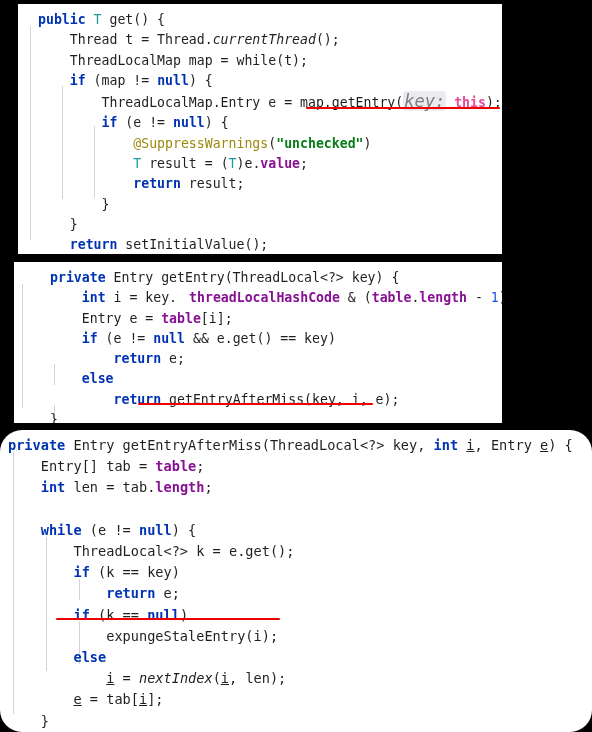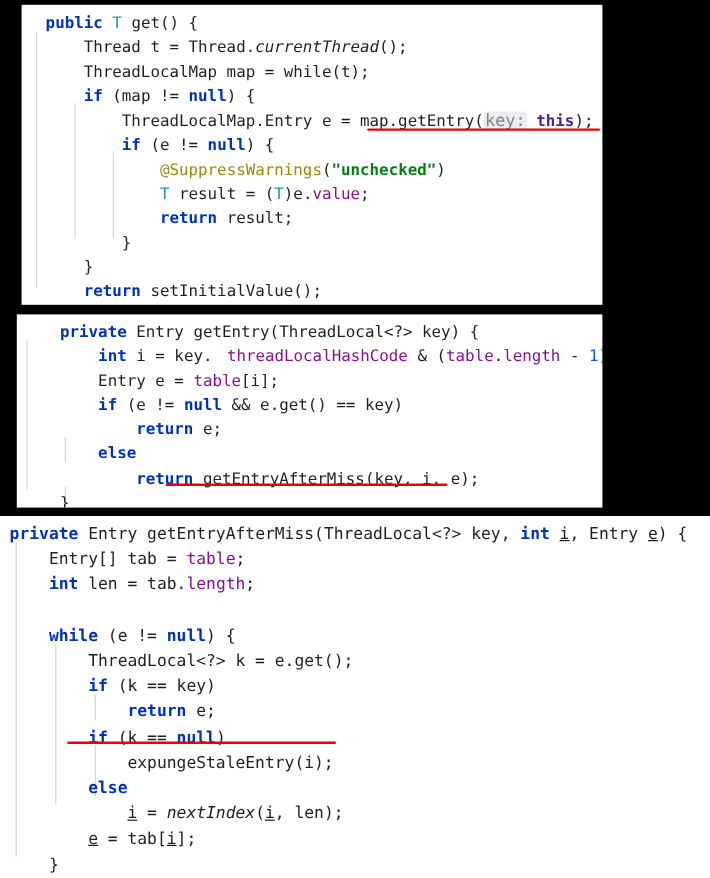--- a/index.html
+++ b/index.html
@@ -21,21 +21,21 @@
   }
 
   .panel {
     position: absolute;
     background: #ffffff;
     overflow: hidden;
     box-sizing: border-box;
   }
   #panel-1 { left: 18px;  top: 4px;   width: 484px; height: 250px; }
   #panel-2 { left: 14px;  top: 262px; width: 488px; height: 161px; }
-  #panel-3 { left: 0px;   top: 430px; width: 592px; height: 302px; }
+  #panel-3 { left: 0px;   top: 430px; width: 592px; height: 302px; border-radius: 22px; }
 
   .code {
     position: relative;
     margin: 0;
     padding: 6px 0 6px 0;
     font-family: "DejaVu Sans Mono", "Liberation Mono", monospace;
     font-size: 13.2px;
     line-height: 20px;
     color: #1f1f1f;
     white-space: pre;
@@ -43,27 +43,27 @@
   }
   #panel-1 .code { font-size: 13.2px; line-height: 20.3px; padding-left: 20px; padding-top: 6px; }
   #panel-2 .code { font-size: 13.2px; line-height: 20.3px; padding-left: 36px; padding-top: 6px; }
   #panel-3 .code { font-size: 13.6px; line-height: 21.2px; padding-left: 8px;  padding-top: 5px; }
 
   .line { height: inherit; position: relative; }
 
   
   .kw     { color: #0033b3; font-weight: bold; }
   .type   { color: #20999d; }
-  .field  { color: #871094; font-weight: normal; }
+  .field  { color: #871094; font-weight: bold; }
   .str    { color: #067d17; font-weight: bold; }
   .anno   { color: #9e880d; }
   .num    { color: #1750eb; }
   .ital   { font-style: italic; }
   .uline  { text-decoration: underline; text-decoration-color: #1f1f1f; }
-  .hint   { background: #ebecf0; color: #808080; border-radius: 3px; padding: 0 1px; font-size: 14px; }
+  .hint   { background: #ebecf0; color: #808080; border-radius: 3px; padding: 0 1px; font-size: 17px; font-style: italic; }
 
   
   .guide {
     position: absolute;
     width: 1px;
     background: #d4d4d4;
   }
 
   
   .redline {
@@ -76,21 +76,21 @@
 </head>
 <body>
 
 <div id="root" style="background-color: rgb(0, 0, 0);">
 
   <div class="panel" id="panel-1" style="background-color: rgb(255, 255, 255);">
     <div class="code" style="color: rgb(31, 31, 31);"><div class="guide" style="left: 12px; top: 22px; height: 214px; background-color: rgb(212, 212, 212);"></div><div class="guide" style="left: 44px; top: 82px; height: 113px; background-color: rgb(212, 212, 212);"></div><div class="guide" style="left: 76px; top: 122px; height: 72px; background-color: rgb(212, 212, 212);"></div><span class="line"><span class="kw" style="color: rgb(0, 51, 179);">public</span> <span class="type" style="color: rgb(32, 153, 157);">T</span> get() {</span>
 <span class="line">    Thread t = Thread.<span class="ital">currentThread</span>();</span>
 <span class="line">    ThreadLocalMap map = while(t);</span>
 <span class="line">    <span class="kw" style="color: rgb(0, 51, 179);">if</span> (map != <span class="kw" style="color: rgb(0, 51, 179);">null</span>) {</span>
-<span class="line">        ThreadLocalMap.Entry e = map.getEntry(<span class="hint" style="background-color: rgb(235, 236, 240); color: rgb(128, 128, 128);">key:</span> <span class="kw" style="color: #4c1d95;">this</span>);</span>
+<span class="line">        ThreadLocalMap.Entry e = map.getEntry(<span class="hint" style="background-color: rgb(235, 236, 240); color: rgb(128, 128, 128);">key:</span> <span class="kw" style="color: #ec4899;">this</span>);</span>
 <span class="line">        <span class="kw" style="color: rgb(0, 51, 179);">if</span> (e != <span class="kw" style="color: rgb(0, 51, 179);">null</span>) {</span>
 <span class="line">            <span class="anno" style="color: rgb(158, 136, 13);">@SuppressWarnings</span>(<span class="str" style="color: rgb(6, 125, 23);">"unchecked"</span>)</span>
 <span class="line">            <span class="type" style="color: rgb(32, 153, 157);">T</span> result = (<span class="type" style="color: rgb(32, 153, 157);">T</span>)e.<span class="field" style="color: rgb(135, 16, 148);">value</span>;</span>
 <span class="line">            <span class="kw" style="color: rgb(0, 51, 179);">return</span> result;</span>
 <span class="line">        }</span>
 <span class="line">    }</span>
 <span class="line">    <span class="kw" style="color: rgb(0, 51, 179);">return</span> setInitialValue();</span>
 </div>
     <div class="redline" style="left: 288px; top: 103px; width: 194px; background-color: rgb(238, 0, 0);"></div>
   </div>

